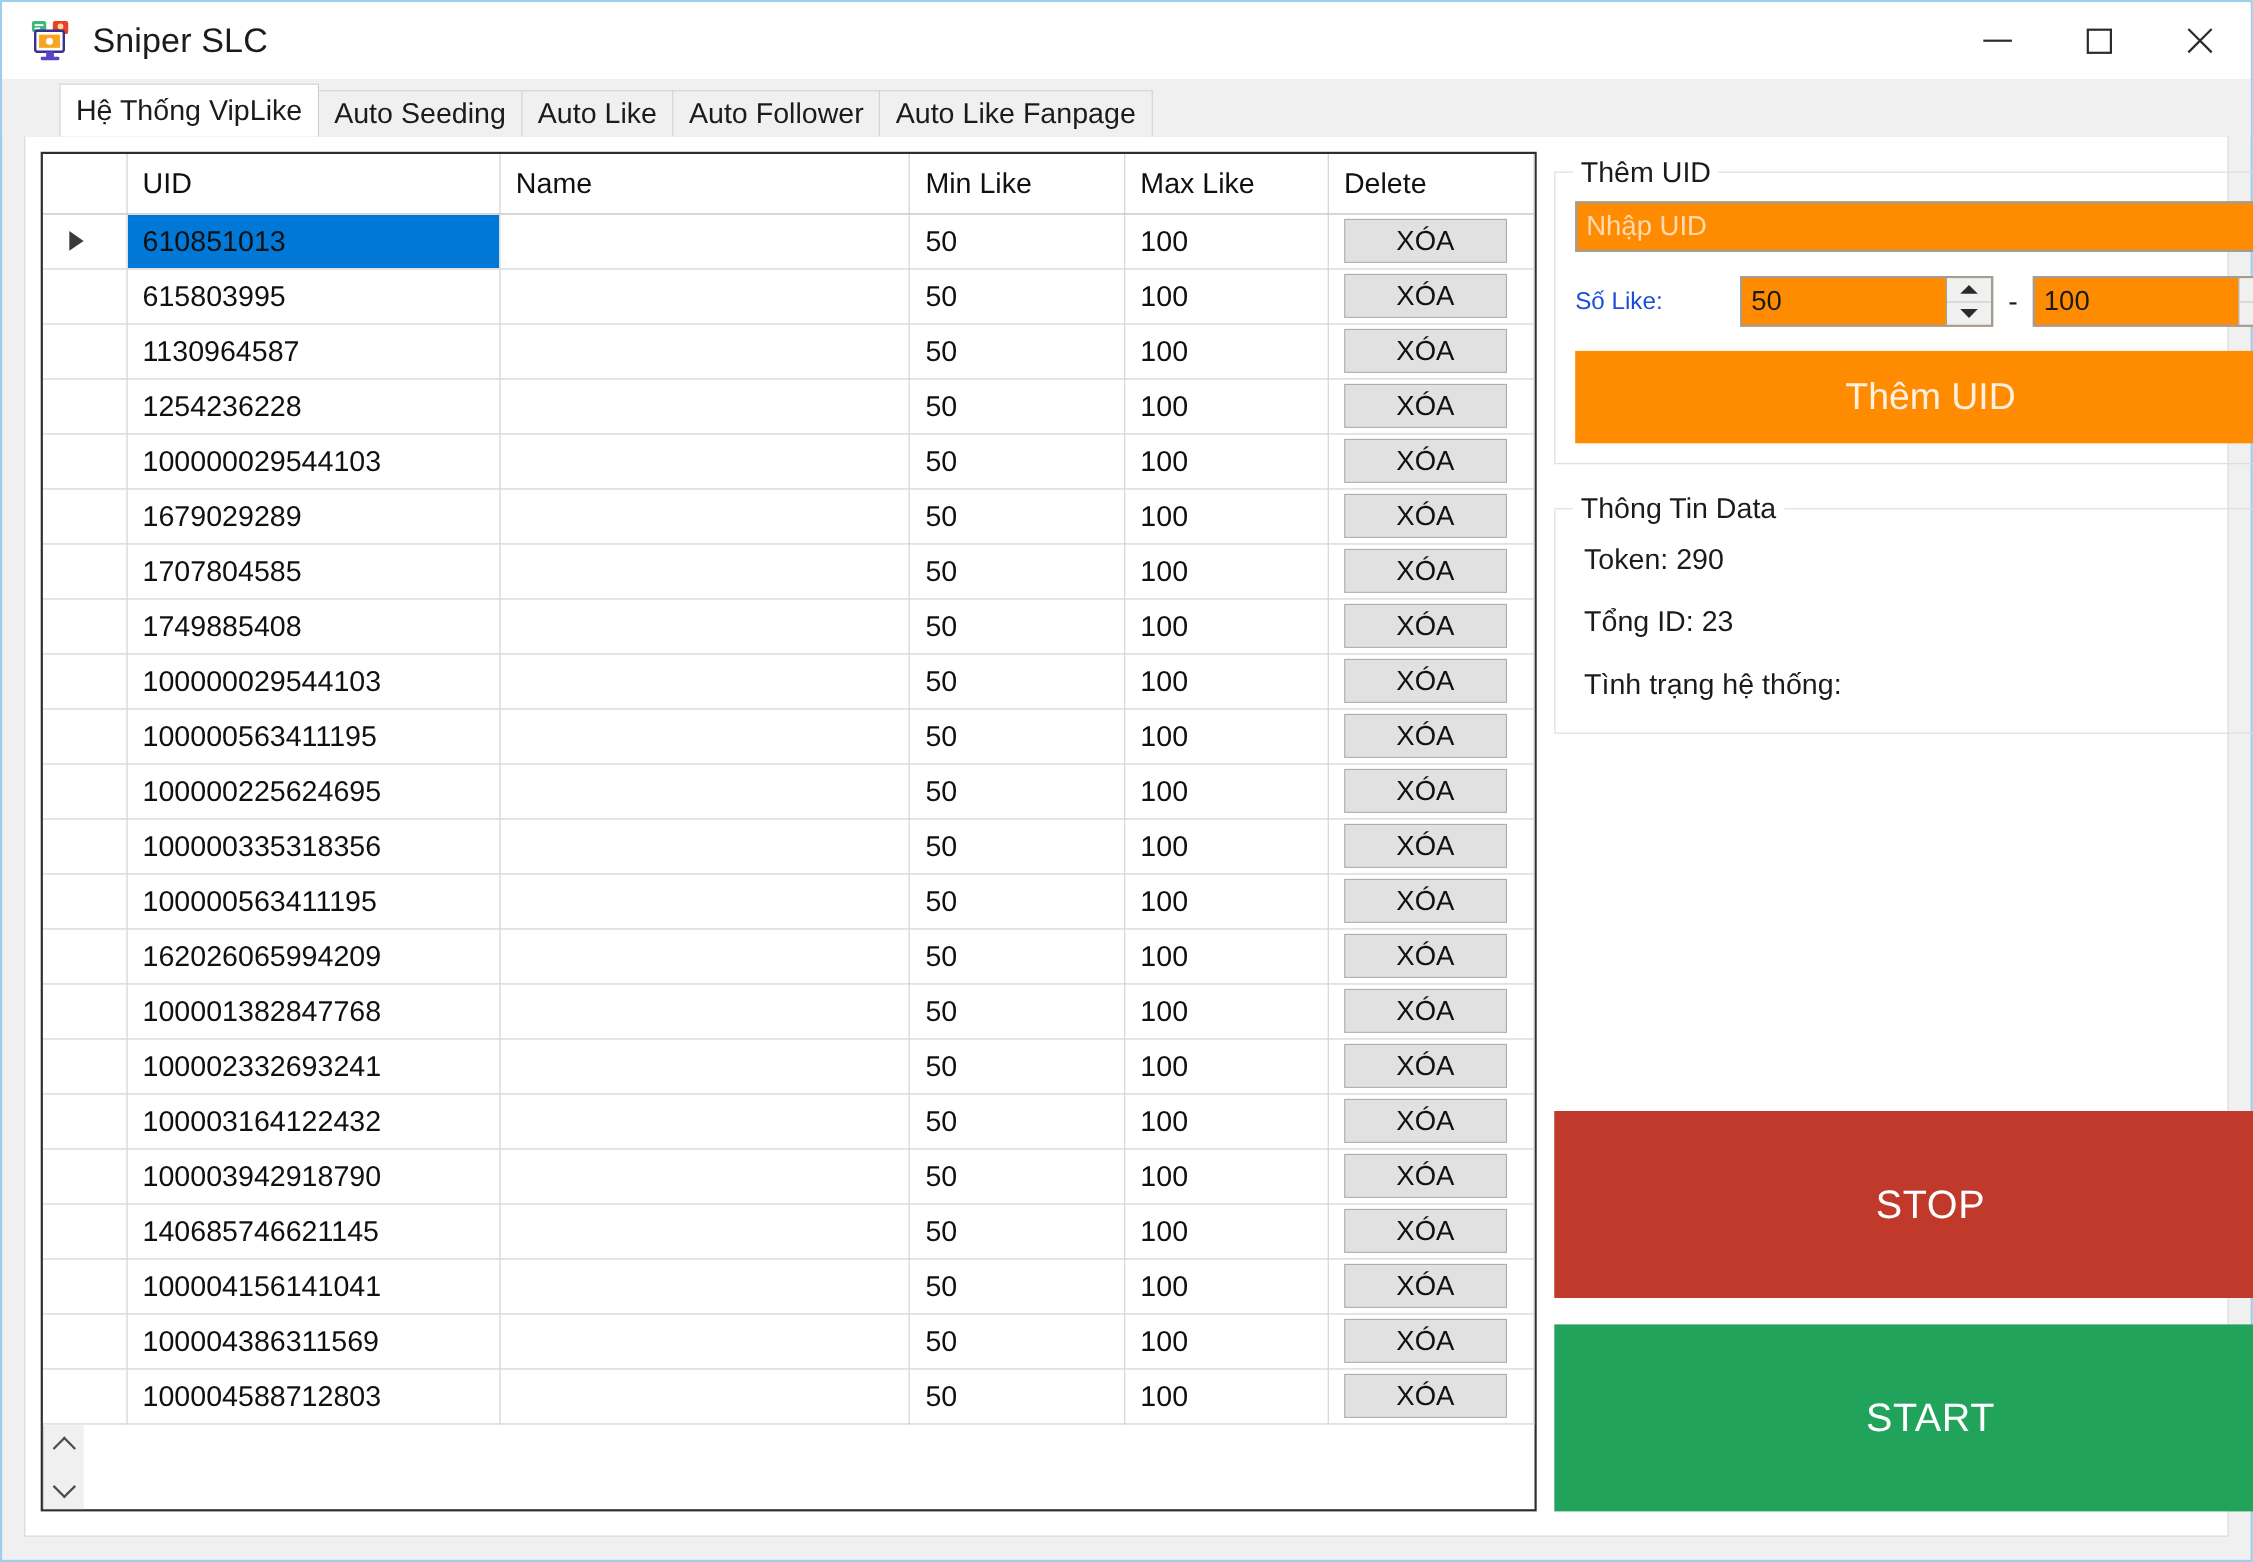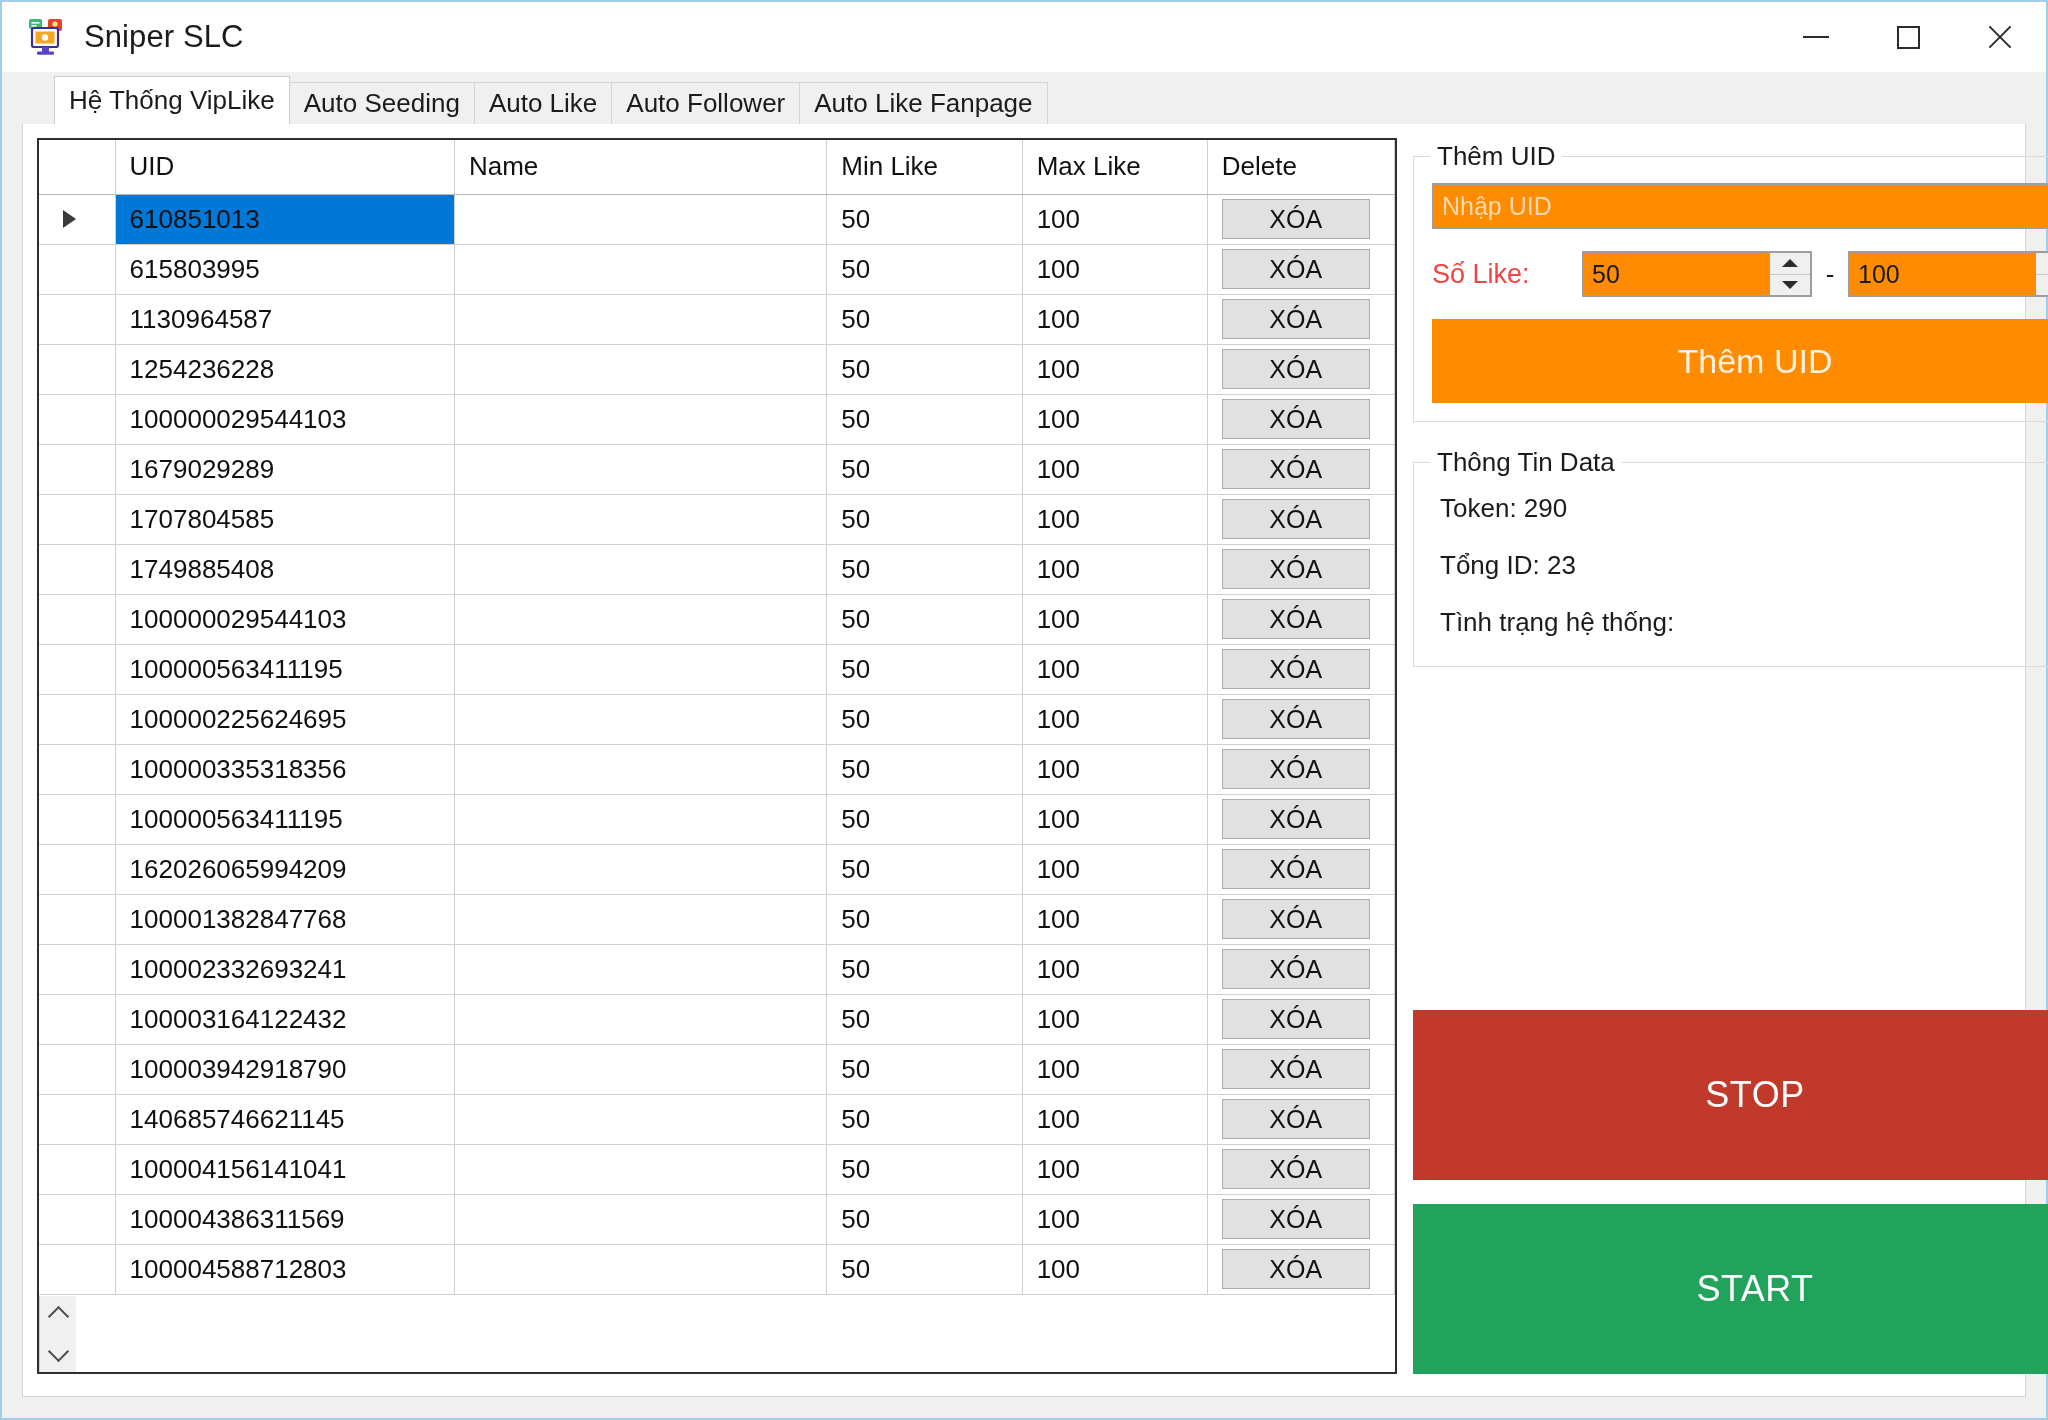--- a/index.html
+++ b/index.html
@@ -296,22 +296,22 @@
     padding: 0 8px;
     outline: none;
   }
   #uid-input::placeholder { color: #ffd9b0; opacity: 1; }
   #so-like-row {
     display: flex;
     align-items: center;
     margin-top: 22px;
   }
   #so-like-label {
-    font-size: 27px;
-    color: #ef4444;
+    font-size: 22px;
+    color: #1d4ed8;
     width: 150px;
     white-space: nowrap;
   }
   .spinner {
     display: flex;
     border: 2px solid #9d9d9d;
     height: 46px;
     box-sizing: border-box;
     background: #ff8c00;
     width: 230px;

